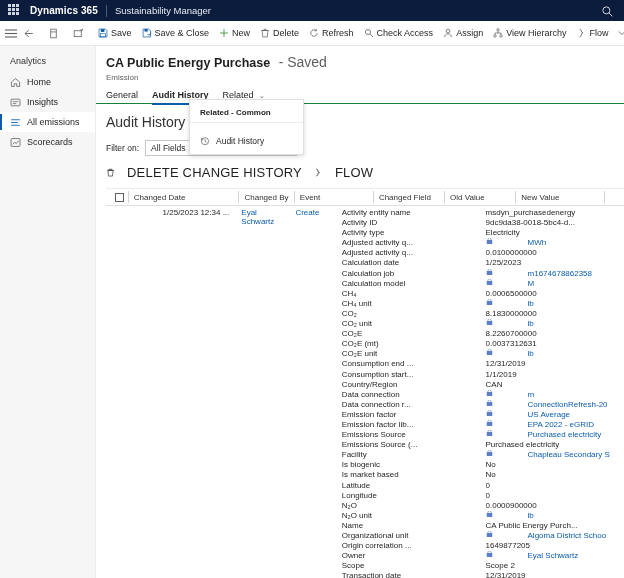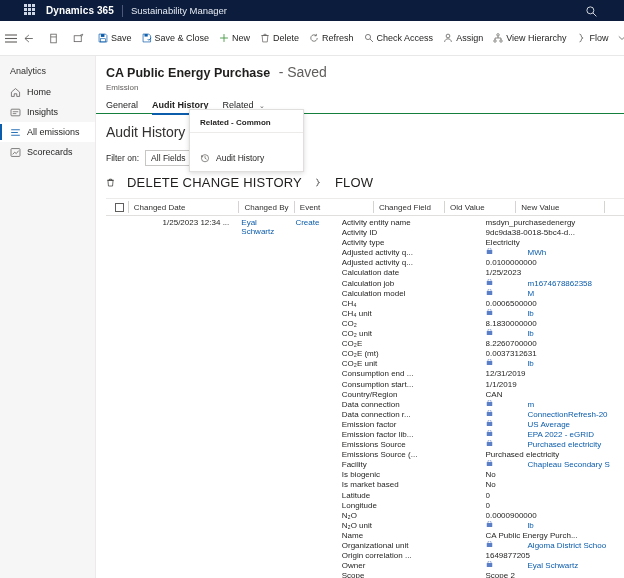--- a/index.html
+++ b/index.html
@@ -9,37 +9,37 @@
     overflow: hidden;
     background: #ffffff;
     font-family: "Liberation Sans", sans-serif;
     -webkit-font-smoothing: antialiased;
   }
   .app { position: relative; width: 624px; height: 578px; }
 
   
   .topbar {
     height: 21px; background: #0b1c3d; color: #ffffff;
-    display: flex; align-items: center; padding: 0 22px;
+    display: flex; align-items: center; padding: 0 6px;
   }
   .waffle {
     width: 14px; height: 14px; display: grid;
     grid-template-columns: repeat(3,3px); grid-template-rows: repeat(3,3px);
     gap: 1px; margin-right: 8px; margin-left: 2px;
   }
   .waffle i { background: #cfd6e4; width: 3px; height: 3px; display:block; }
   .brand { font-size: 10px; font-weight: bold; letter-spacing: .1px; }
   .brand-sep { width: 1px; height: 12px; background: #4a5a78; margin: 0 8px; }
   .app-name { font-size: 9.5px; font-weight: normal; color: #e6eaf2; }
   .topbar-right { margin-left: auto; display: flex; align-items: center; gap: 8px; padding-right: 4px;}
   .search-ico { width: 13px; height: 13px; opacity: .9; }
 
   
   .cmdbar {
-    height: 35px; background: #ffffff; display: flex; align-items: center;
+    height: 25px; background: #ffffff; display: flex; align-items: center;
     border-bottom: 1px solid #e8e8e8; font-size: 9px; color: #201f1e;
     padding-left: 4px;
   }
   .hamburger { width: 30px; display:flex; align-items:center; justify-content:center; }
   .hamburger svg { display:block; }
   .cmd-spacer { width: 56px; }
   .cmd-item {
     display: flex; align-items: center; gap: 3px; padding: 0 5px; height: 21px;
     white-space: nowrap; cursor: default;
   }
@@ -95,21 +95,21 @@
 
   
   .flyout {
     position: absolute; left: 93px; top: 53px; width: 115px;
     background: #ffffff; border: 1px solid #e1dfdd;
     box-shadow: 0 1.6px 5px rgba(0,0,0,.14), 0 .3px 1px rgba(0,0,0,.10);
     z-index: 40; padding: 6px 0 4px 0;
   }
   .flyout-head {
     font-size: 8px; color: #201f1e; font-weight: bold; padding: 2px 10px 5px 10px;
-    border-bottom: 1px solid #edebe9; margin-bottom: 16px;
+    border-bottom: 1px solid #edebe9; margin-bottom: 9px;
   }
   .flyout-item {
     display: flex; align-items: center; gap: 6px; font-size: 8.5px;
     color: #201f1e; padding: 4px 10px; cursor: default;
   }
   .flyout-item svg { display:block; }
 
   
   .pane { padding: 10px 0 0 10px; position: relative; }
   .pane-title { font-size: 14px; color: #323130; font-weight: normal; }

